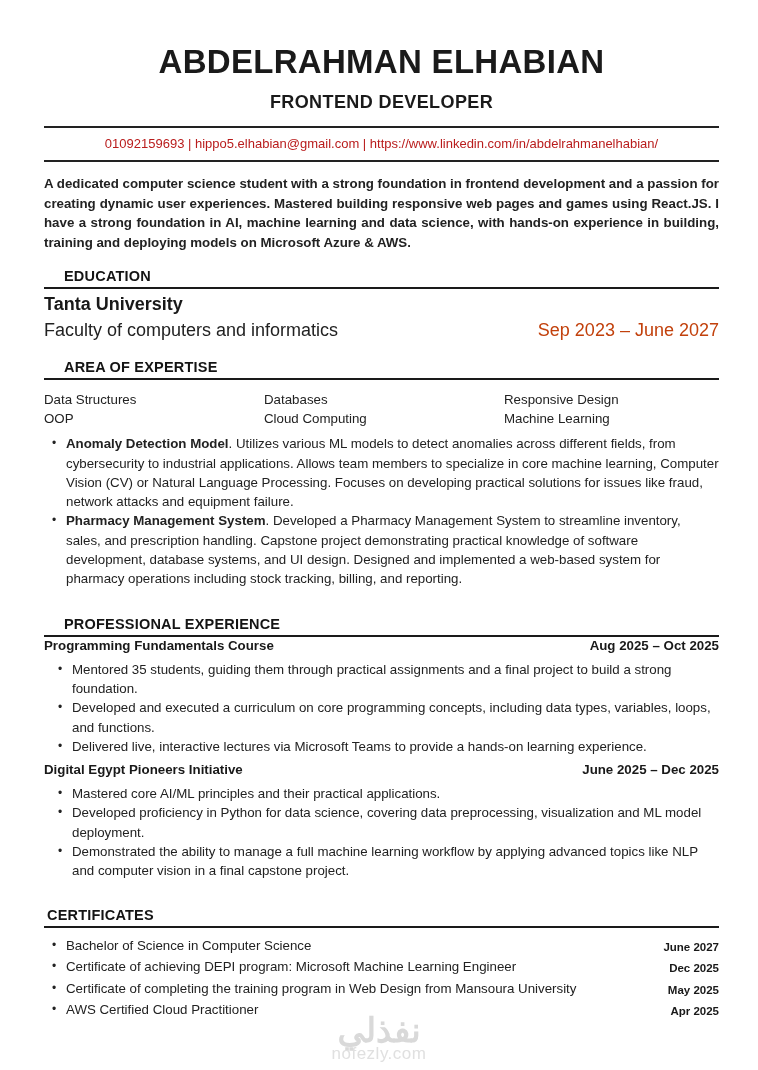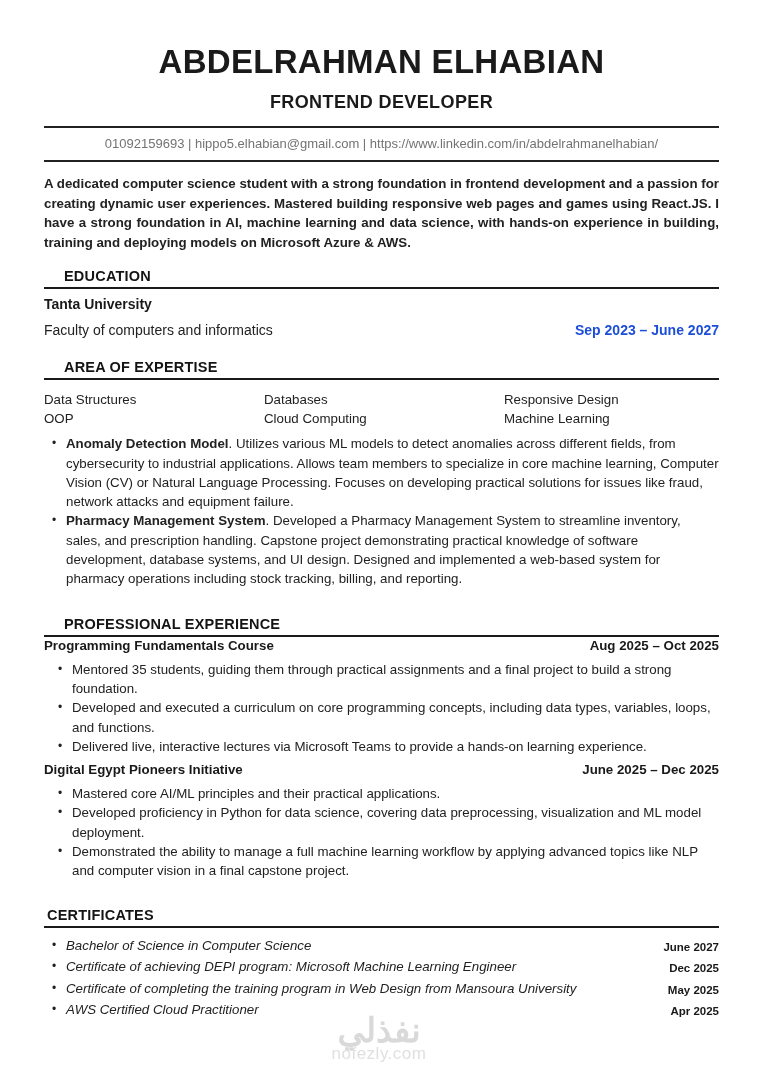--- a/index.html
+++ b/index.html
@@ -35,21 +35,21 @@
     color: #1a1a1a;
     margin-top: 12px;
   }
   .contact {
     margin-top: 13px;
     border-top: 2px solid #222;
     border-bottom: 2px solid #222;
     padding: 8px 0 9px;
     text-align: center;
     font-size: 13px;
-    color: #737373;
+    color: #b91c1c;
   }
 
   
   .summary {
     margin-top: 12px;
     font-size: 13.3px;
     line-height: 19.5px;
     text-align: justify;
     color: #222;
     font-weight: bold;
@@ -70,26 +70,26 @@
   .mt-projects    { margin-top: 28px; }
   .mt-experience  { margin-top: 27px; }
   .mt-certs       { margin-top: 26px; }
 
   
   .edu-block {
     display: flex;
     justify-content: space-between;
     align-items: flex-end;
     padding-top: 6px;
-    font-size: 14px;
+    font-size: 18px;
     line-height: 18px;
   }
   .edu-school { font-weight: bold; color: #191919; }
   .edu-faculty { color: #222; margin-top: 8px; }
-  .edu-dates { font-weight: bold; color: #1d4ed8; white-space: nowrap; margin-left: 36px; }
+  .edu-dates { font-weight: normal; color: #c2410c; white-space: nowrap; margin-left: 36px; }
 
   
   .skills {
     display: grid;
     grid-template-columns: 220px 240px 1fr;
     padding-top: 10px;
     font-size: 13.3px;
     line-height: 19px;
   }
   .skill-item { color: #222; }
@@ -126,21 +126,21 @@
   
   .cert-list { padding-top: 8px; }
   .cert-row {
     display: flex;
     align-items: flex-start;
     font-size: 13.3px;
     line-height: 19.6px;
     color: #222;
   }
   .cert-row .dot { flex: 0 0 22px; padding-left: 8px; font-size: 12px; }
-  .cert-label { flex: 1; font-style: italic; }
+  .cert-label { flex: 1; }
   .cert-date {
     font-size: 11.5px;
     font-weight: bold;
     color: #191919;
     padding-top: 2px;
     white-space: nowrap;
   }
 
   
   .watermark {

